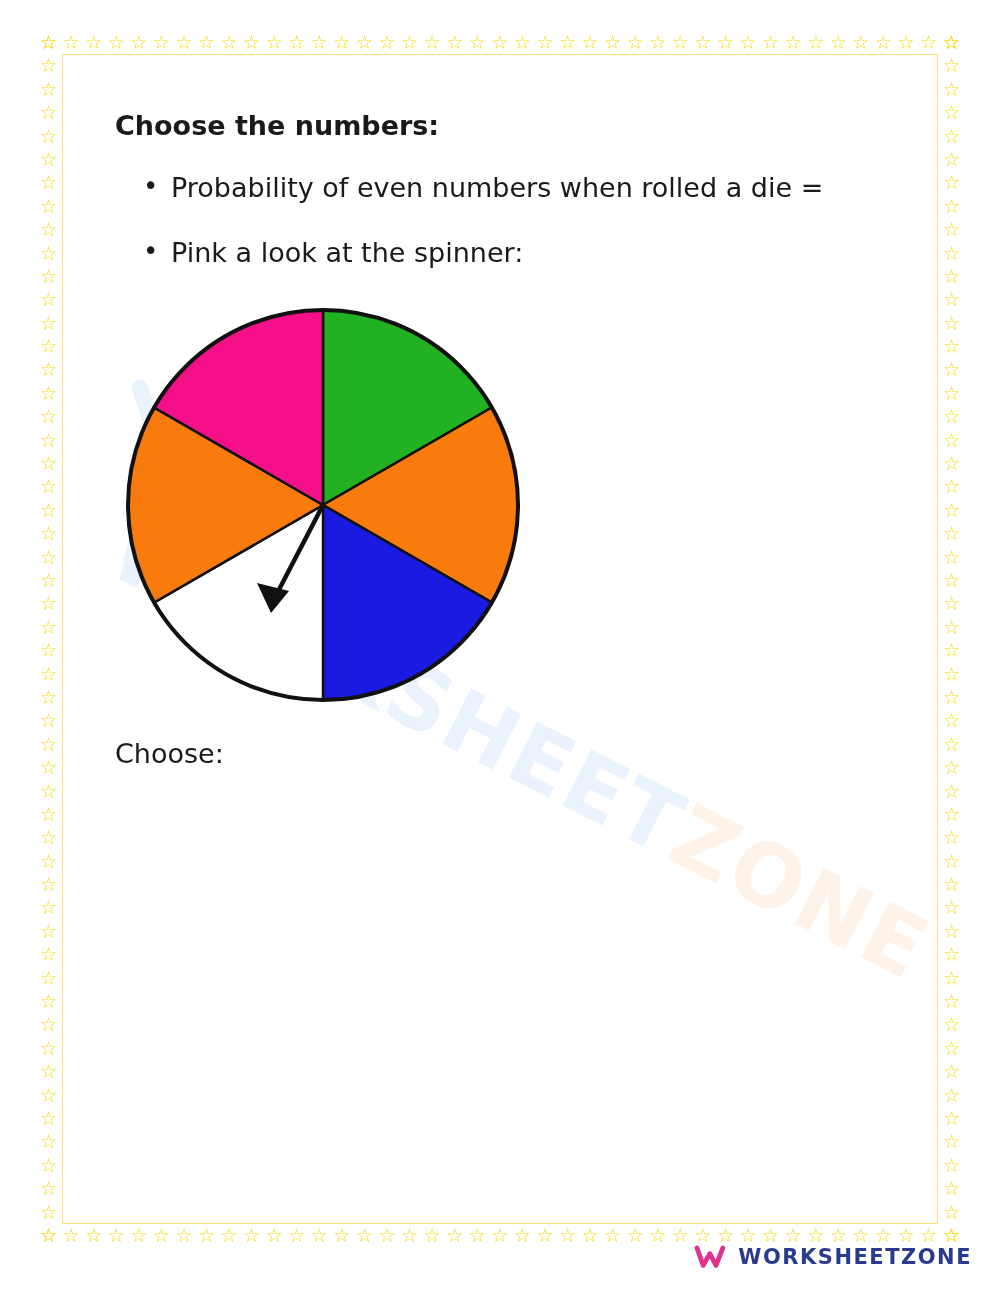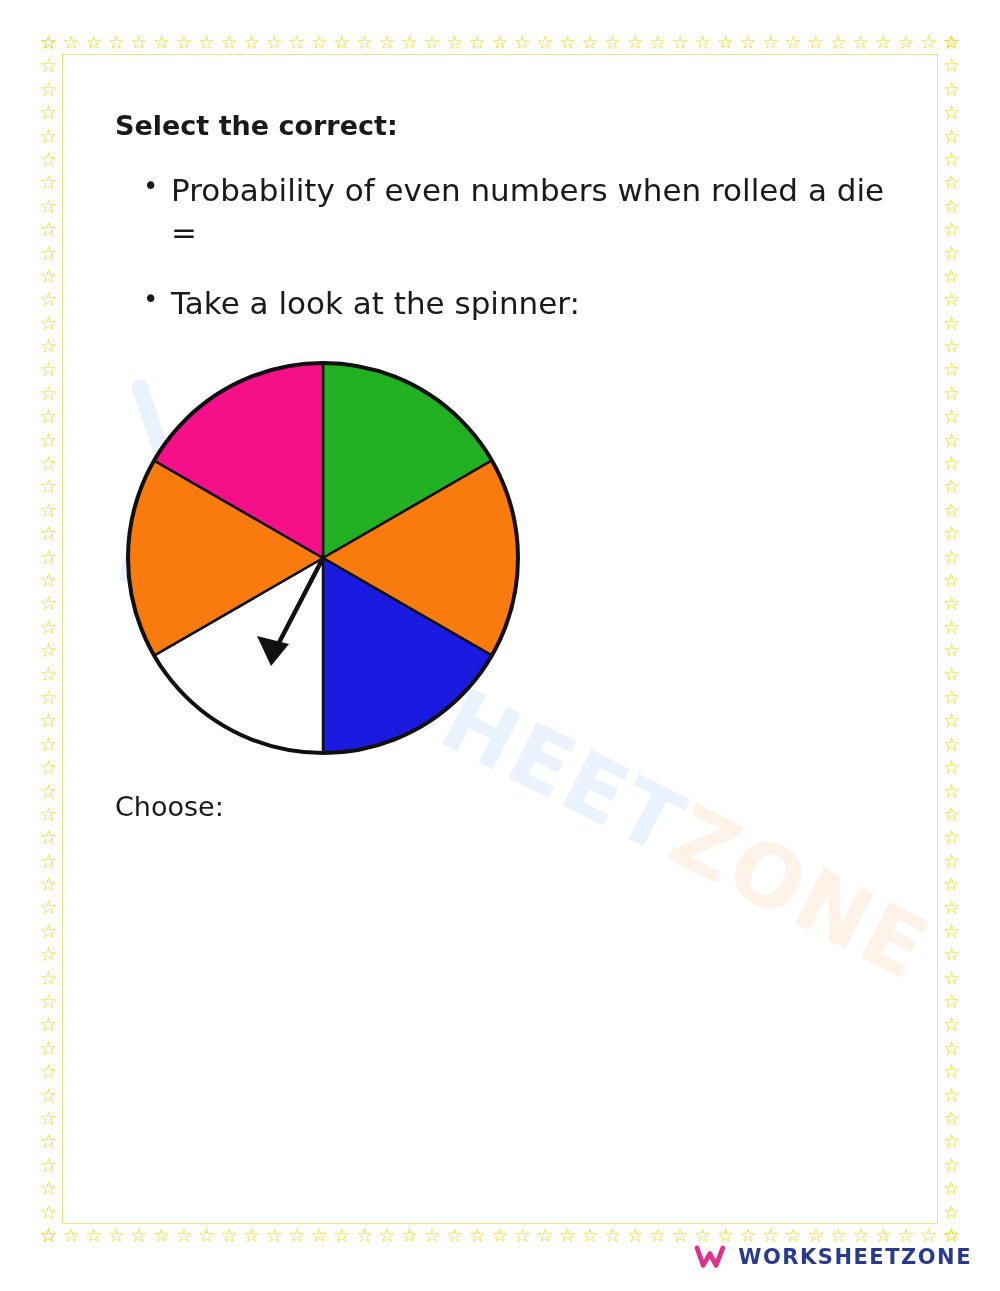--- a/index.html
+++ b/index.html
@@ -109,21 +109,21 @@
     font-size: 27px;
     color: #1a1a1a;
     margin: 0 0 18px 0;
   }
   ul.lvl1 {
     margin: 0;
     padding: 0 0 0 28px;
     list-style: none;
   }
   ul.lvl1 > li {
-    font-size: 31px;
+    font-size: 27px;
     color: #1a1a1a;
     position: relative;
     padding-left: 28px;
     margin-bottom: 8px;
     line-height: 1.35;
     margin-top: 29px;
   }
   ul.lvl1 > li::before {
     content: "\2022";
     position: absolute;
@@ -395,25 +395,25 @@
 
   <div class="watermark">
     <svg class="wm-w" viewBox="0 0 120 100">
       <path d="M8 12 L30 78 L52 34 L74 78 L96 12" fill="none" stroke="#cfe4fb" stroke-width="13" stroke-linejoin="round" stroke-linecap="round"></path>
     </svg>
     <div class="wm-text"><span>WORKSHEET</span><span class="z">ZONE</span></div>
   </div>
 
   <div class="content">
 
-    <h1 class="heading">Select the correct:</h1>
+    <h1 class="heading">Choose the numbers:</h1>
 
     <ul class="lvl1">
       <li>Probability of even numbers when rolled a die =</li>
-      <li>Take a look at the spinner:</li>
+      <li>Pink a look at the spinner:</li>
     </ul>
 
     <div class="spinner-wrap">
       <svg width="400" height="410" viewBox="0 0 400 410">
         <g transform="translate(200,205)">
 
           <path d="M0,0 L0,-195 A195,195 0 0,1 168.87,-97.5 Z" fill="#22b122" stroke="#111111" stroke-width="2.5"></path>
 
           <path d="M0,0 L168.87,-97.5 A195,195 0 0,1 168.87,97.5 Z" fill="#f97b0e" stroke="#111111" stroke-width="2.5"></path>
 

